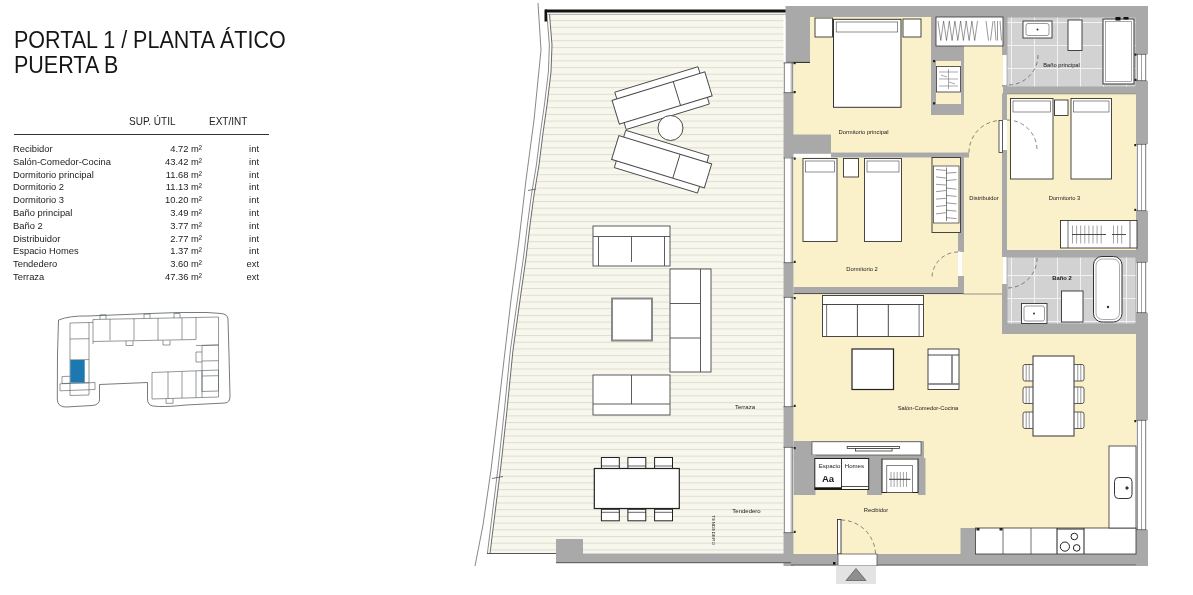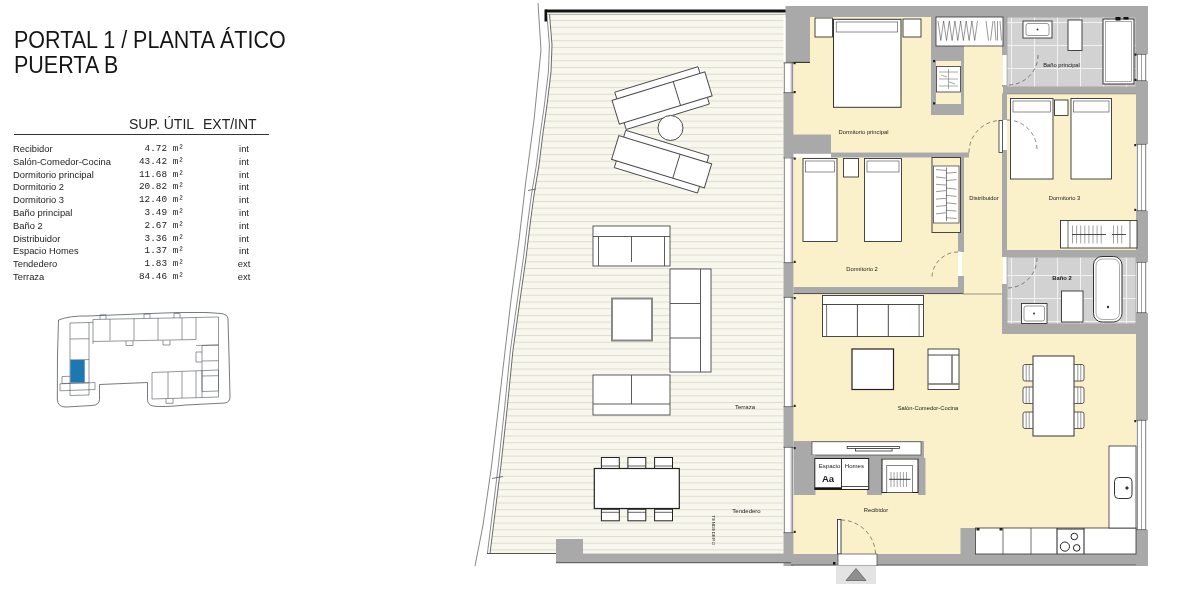--- a/index.html
+++ b/index.html
@@ -1,29 +1,29 @@
 <!DOCTYPE html>
 <html><head><meta charset="utf-8">
 <style>
 html,body{margin:0;padding:0;background:#fff;}
 body{width:1193px;height:595px;position:relative;overflow:hidden;
  font-family:"Liberation Sans",sans-serif;}
 #title{position:absolute;left:14px;top:28px;font-size:23px;font-weight:normal;
  color:#151515;line-height:25px;transform:scaleX(0.935);transform-origin:0 0;
  white-space:nowrap;}
 #table{position:absolute;left:13px;top:113px;width:260px;font-size:9.4px;color:#1c1c1c;}
-#thead{position:relative;height:21px;font-size:14px;color:#222;}
+#thead{position:relative;height:21px;font-size:10px;color:#222;}
 #thead .h1{position:absolute;left:116px;top:3px;}
-#thead .h2{position:absolute;left:190px;top:3px;}
+#thead .h2{position:absolute;left:196px;top:3px;}
 #hline{position:absolute;left:1px;top:21px;width:255px;border-top:1px solid #333;}
 #rows{position:absolute;top:30px;left:0;width:260px;}
 .tr{position:relative;height:12.8px;}
 .c1{position:absolute;left:0;top:0;}
-.c2{position:absolute;left:96px;width:75px;top:0;text-align:right;font-family:Liberation Mono, monospace;}
-.c3{position:absolute;left:216px;width:30px;top:0;text-align:center;}
+.c2{position:absolute;left:114px;width:75px;top:0;text-align:right;}
+.c3{position:absolute;left:216px;width:30px;top:0;text-align:right;}
 #keyplan{position:absolute;left:0;top:0;}
 #plan{position:absolute;left:470px;top:0;}
 </style></head>
 <body>
 
 <div id="title">PORTAL 1 / PLANTA ÁTICO<br>PUERTA B</div>
 
 <div id="table">
 <div id="thead">
       <span class="h1">SUP. ÚTIL</span>
@@ -41,56 +41,56 @@
         <span class="c2">43.42 m²</span>
         <span class="c3">int</span>
       </div>
 <div class="tr">
         <span class="c1">Dormitorio principal</span>
         <span class="c2">11.68 m²</span>
         <span class="c3">int</span>
       </div>
 <div class="tr">
         <span class="c1">Dormitorio 2</span>
-        <span class="c2">20.82 m²</span>
+        <span class="c2">11.13 m²</span>
         <span class="c3">int</span>
       </div>
 <div class="tr">
         <span class="c1">Dormitorio 3</span>
-        <span class="c2">12.40 m²</span>
+        <span class="c2">10.20 m²</span>
         <span class="c3">int</span>
       </div>
 <div class="tr">
         <span class="c1">Baño principal</span>
         <span class="c2">3.49 m²</span>
         <span class="c3">int</span>
       </div>
 <div class="tr">
         <span class="c1">Baño 2</span>
-        <span class="c2">2.67 m²</span>
+        <span class="c2">3.77 m²</span>
         <span class="c3">int</span>
       </div>
 <div class="tr">
         <span class="c1">Distribuidor</span>
-        <span class="c2">3.36 m²</span>
+        <span class="c2">2.77 m²</span>
         <span class="c3">int</span>
       </div>
 <div class="tr">
         <span class="c1">Espacio Homes</span>
         <span class="c2">1.37 m²</span>
         <span class="c3">int</span>
       </div>
 <div class="tr">
         <span class="c1">Tendedero</span>
-        <span class="c2">1.83 m²</span>
+        <span class="c2">3.60 m²</span>
         <span class="c3">ext</span>
       </div>
 <div class="tr">
         <span class="c1">Terraza</span>
-        <span class="c2">84.46 m²</span>
+        <span class="c2">47.36 m²</span>
         <span class="c3">ext</span>
       </div>
 </div>
 </div>
 
 <svg id="keyplan" width="300" height="450" viewBox="0 0 300 450">
 
 <path d="M58.5,320 Q70,315.5 88,316 L150,313.5 Q180,312 207,312.5 L221,313.5 Q227.5,314 228,319 L229,355 L230,396 Q230.2,402.5 225,403 L186,405 Q162,407.5 153,406 Q147.5,405 147.5,399 L147.5,382.5 L99.5,384.5 L99.5,399.5 Q99.5,405 92,405.5 L66,407 Q57.5,407.2 57.3,399 L57.5,355 Z" fill="#fff" stroke="#474f54" stroke-width="0.75" stroke-linejoin="round"></path>
 <g fill="none" stroke="#596165" stroke-width="0.65">
 

